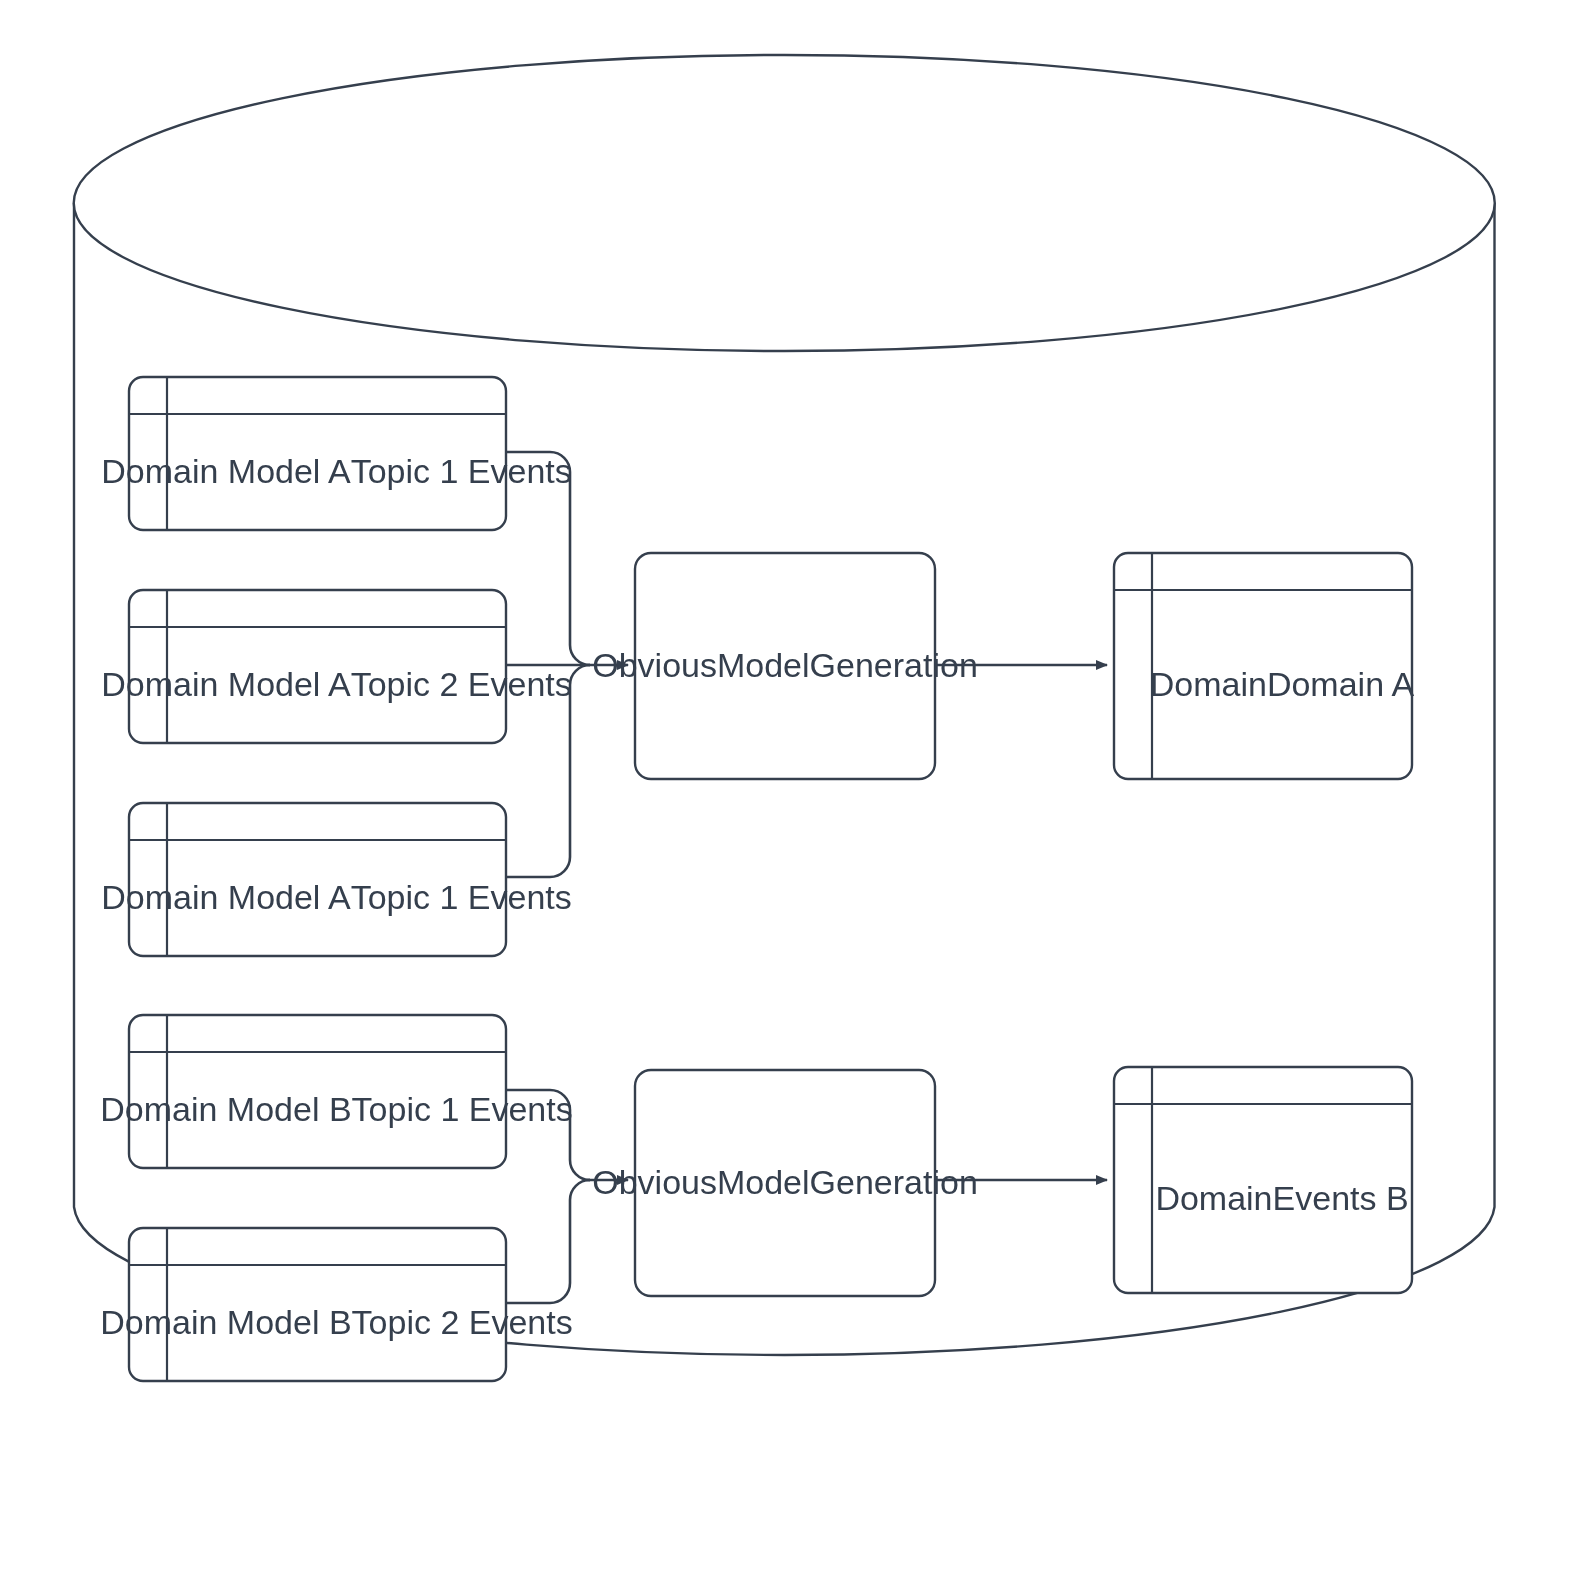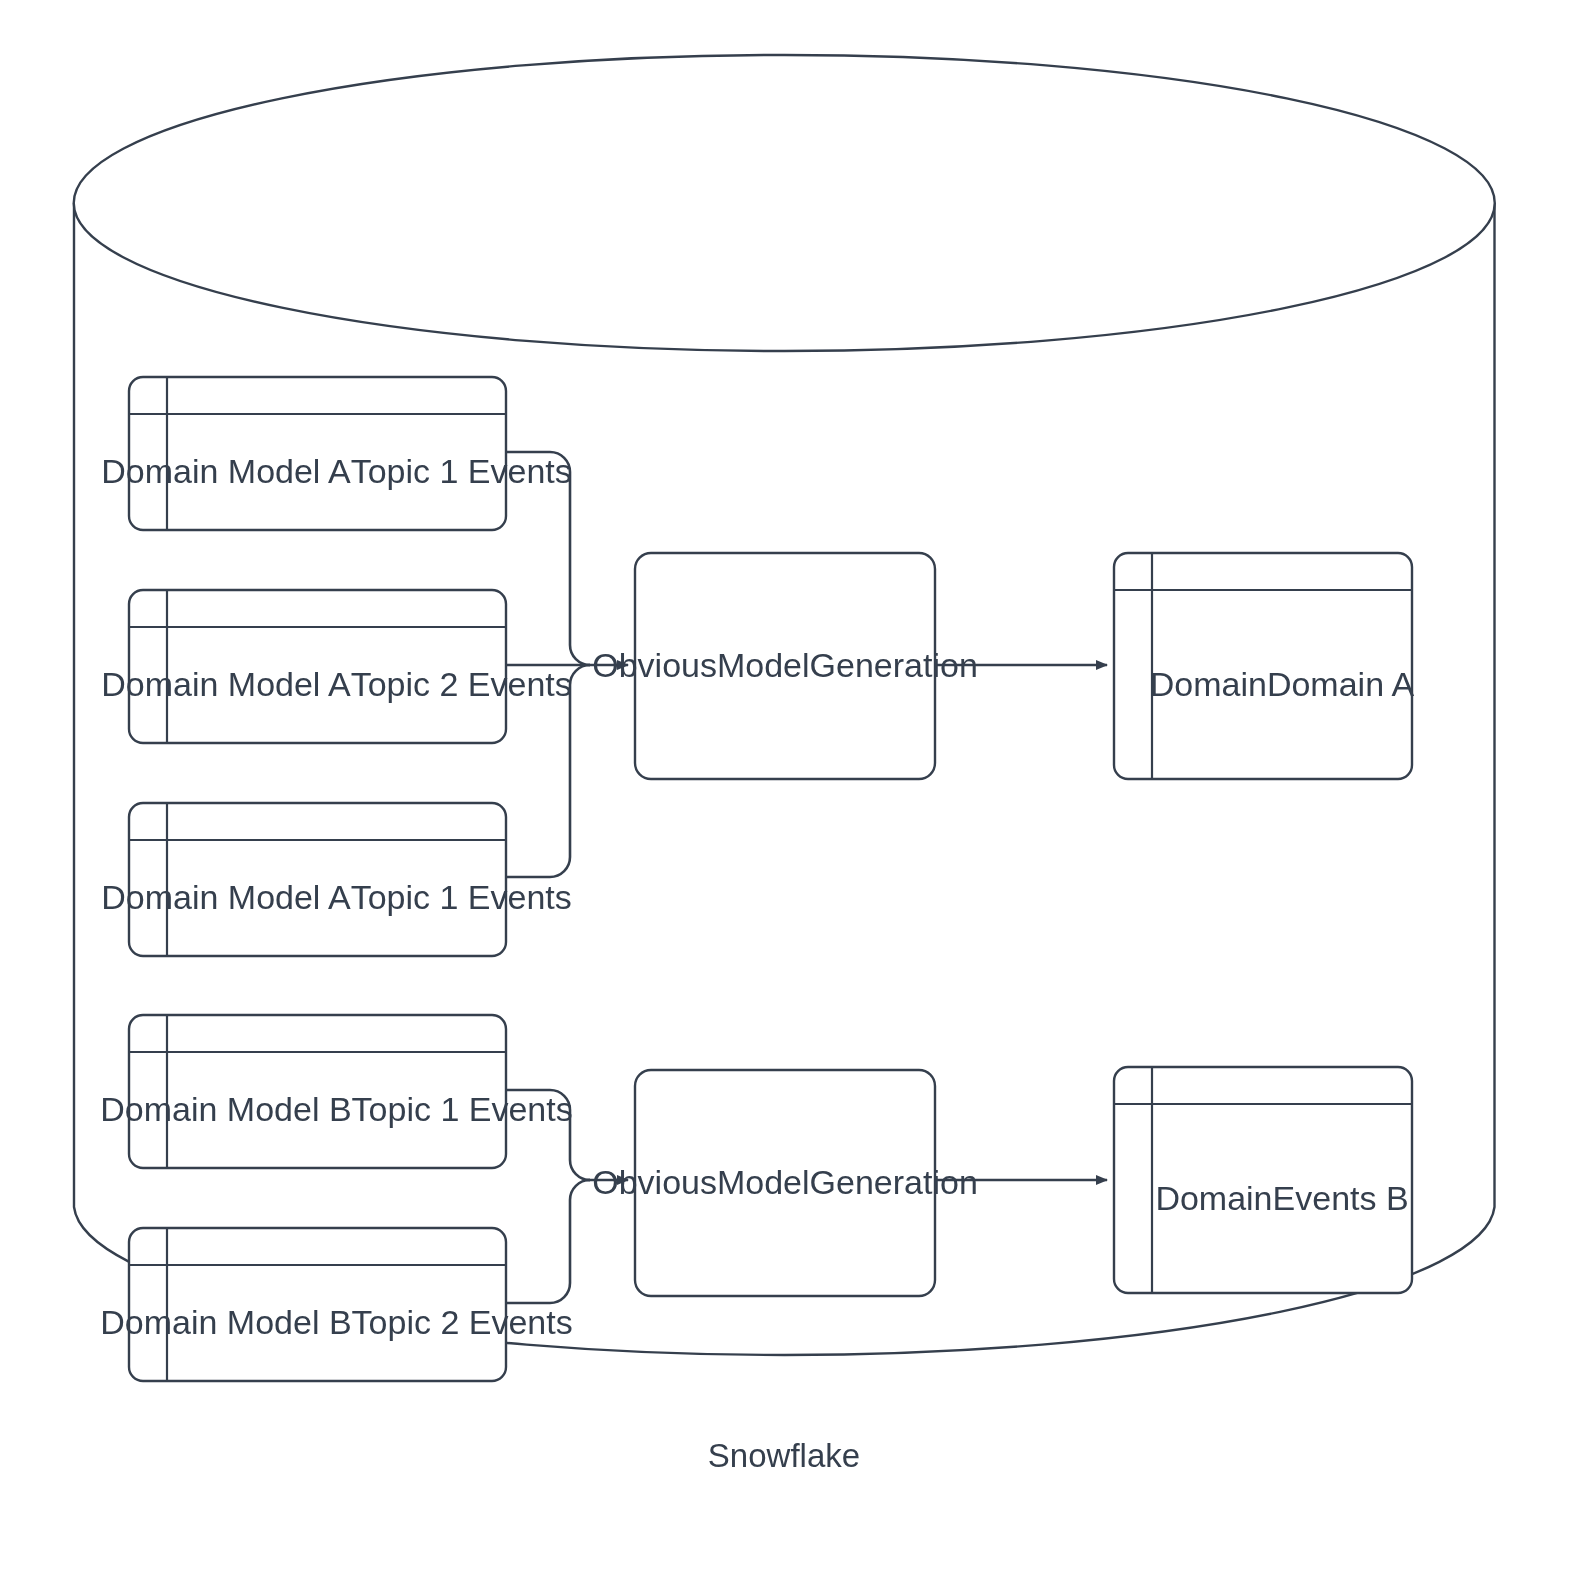--- a/index.html
+++ b/index.html
@@ -180,15 +180,14 @@
   <div class="lbl f34" style="left:1152px; top:590px; width:260px; height:189px;">
     <span>Domain</span>
     <span>Domain A</span>
   </div>
 
   <div class="lbl f34" style="left:1152px; top:1104px; width:260px; height:189px;">
     <span>Domain</span>
     <span>Events B</span>
   </div>
 
-  <div class="cyl-label" style="left:584px; top:1437px; width:400px;">Snowflake</div>
 
 </div>
 
 </body></html>

